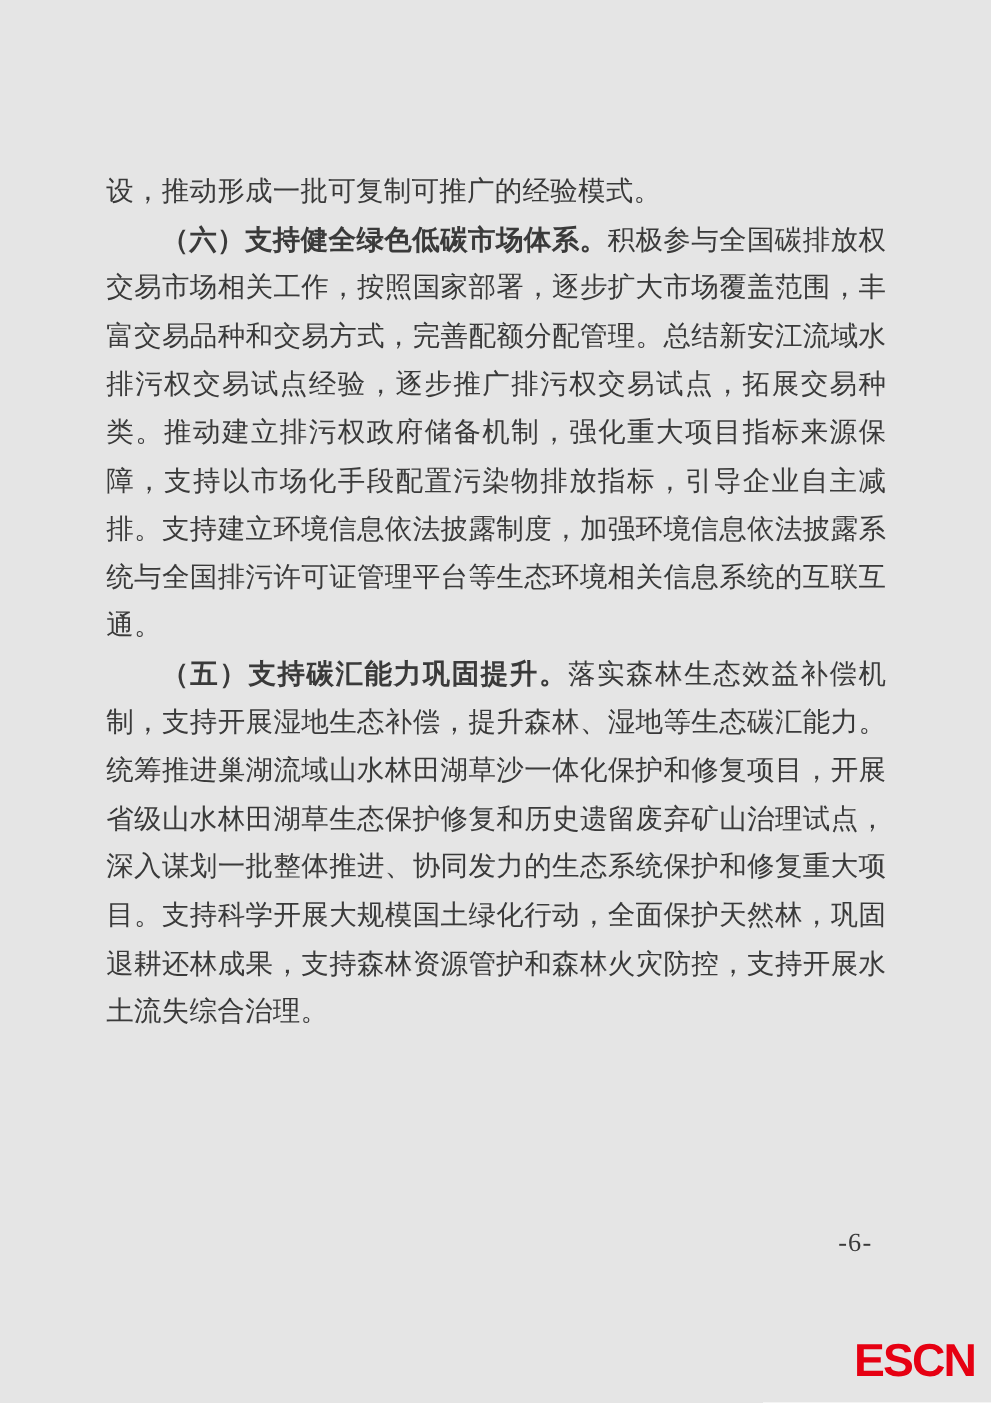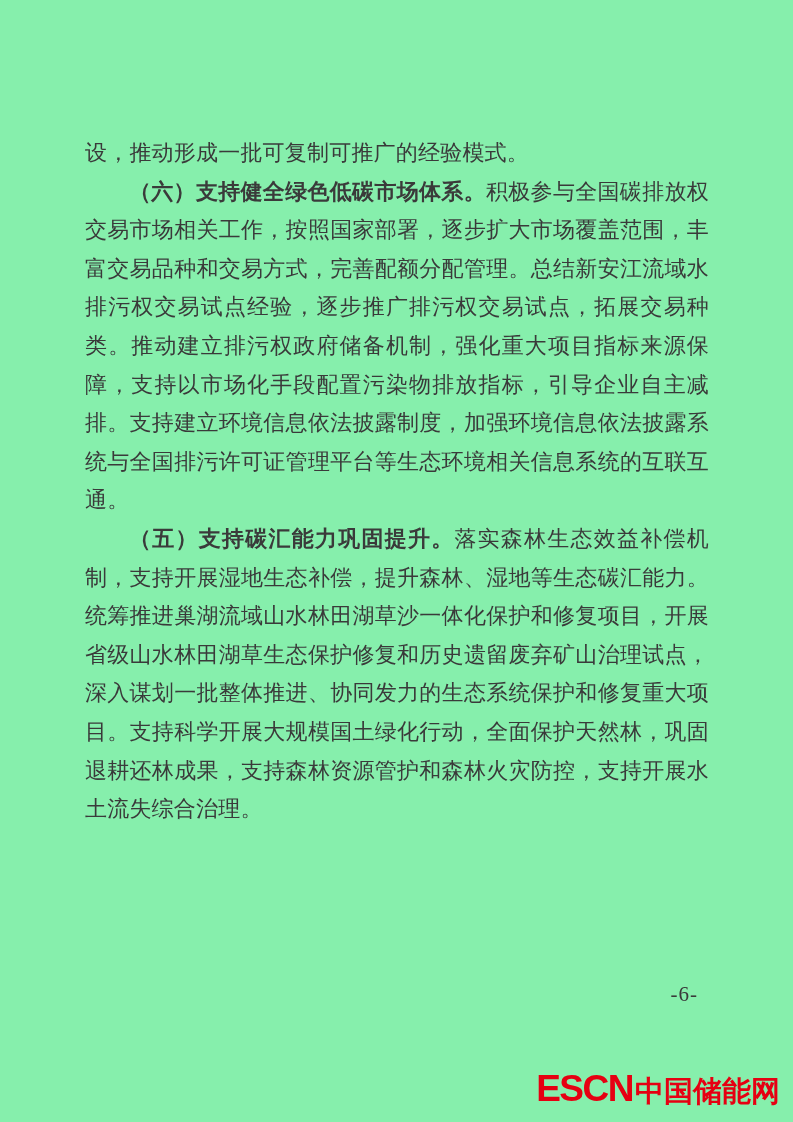--- a/index.html
+++ b/index.html
@@ -4,21 +4,21 @@
 <style>
   html, body {
     margin: 0;
     padding: 0;
     background: #ffffff;
   }
   .page {
     position: relative;
     width: 793px;
     height: 1122px;
-    background: #86efac;
+    background: #e5e5e5;
     overflow: hidden;
     font-family: "Liberation Serif", "DejaVu Serif", serif;
   }
   .doc-content {
     position: absolute;
     left: 85px;
     top: 134px;
     width: 624px;
     font-size: 22px;
     line-height: 38.6px;
@@ -95,16 +95,15 @@
     </p>
 
 
 
   </div>
 
   <div class="page-number">-6-</div>
 
   <div class="logo">
     <span class="logo-latin">ESCN</span>
-    <span class="logo-cjk">中国储能网</span>
   </div>
 
 </div>
 
 </body></html>

